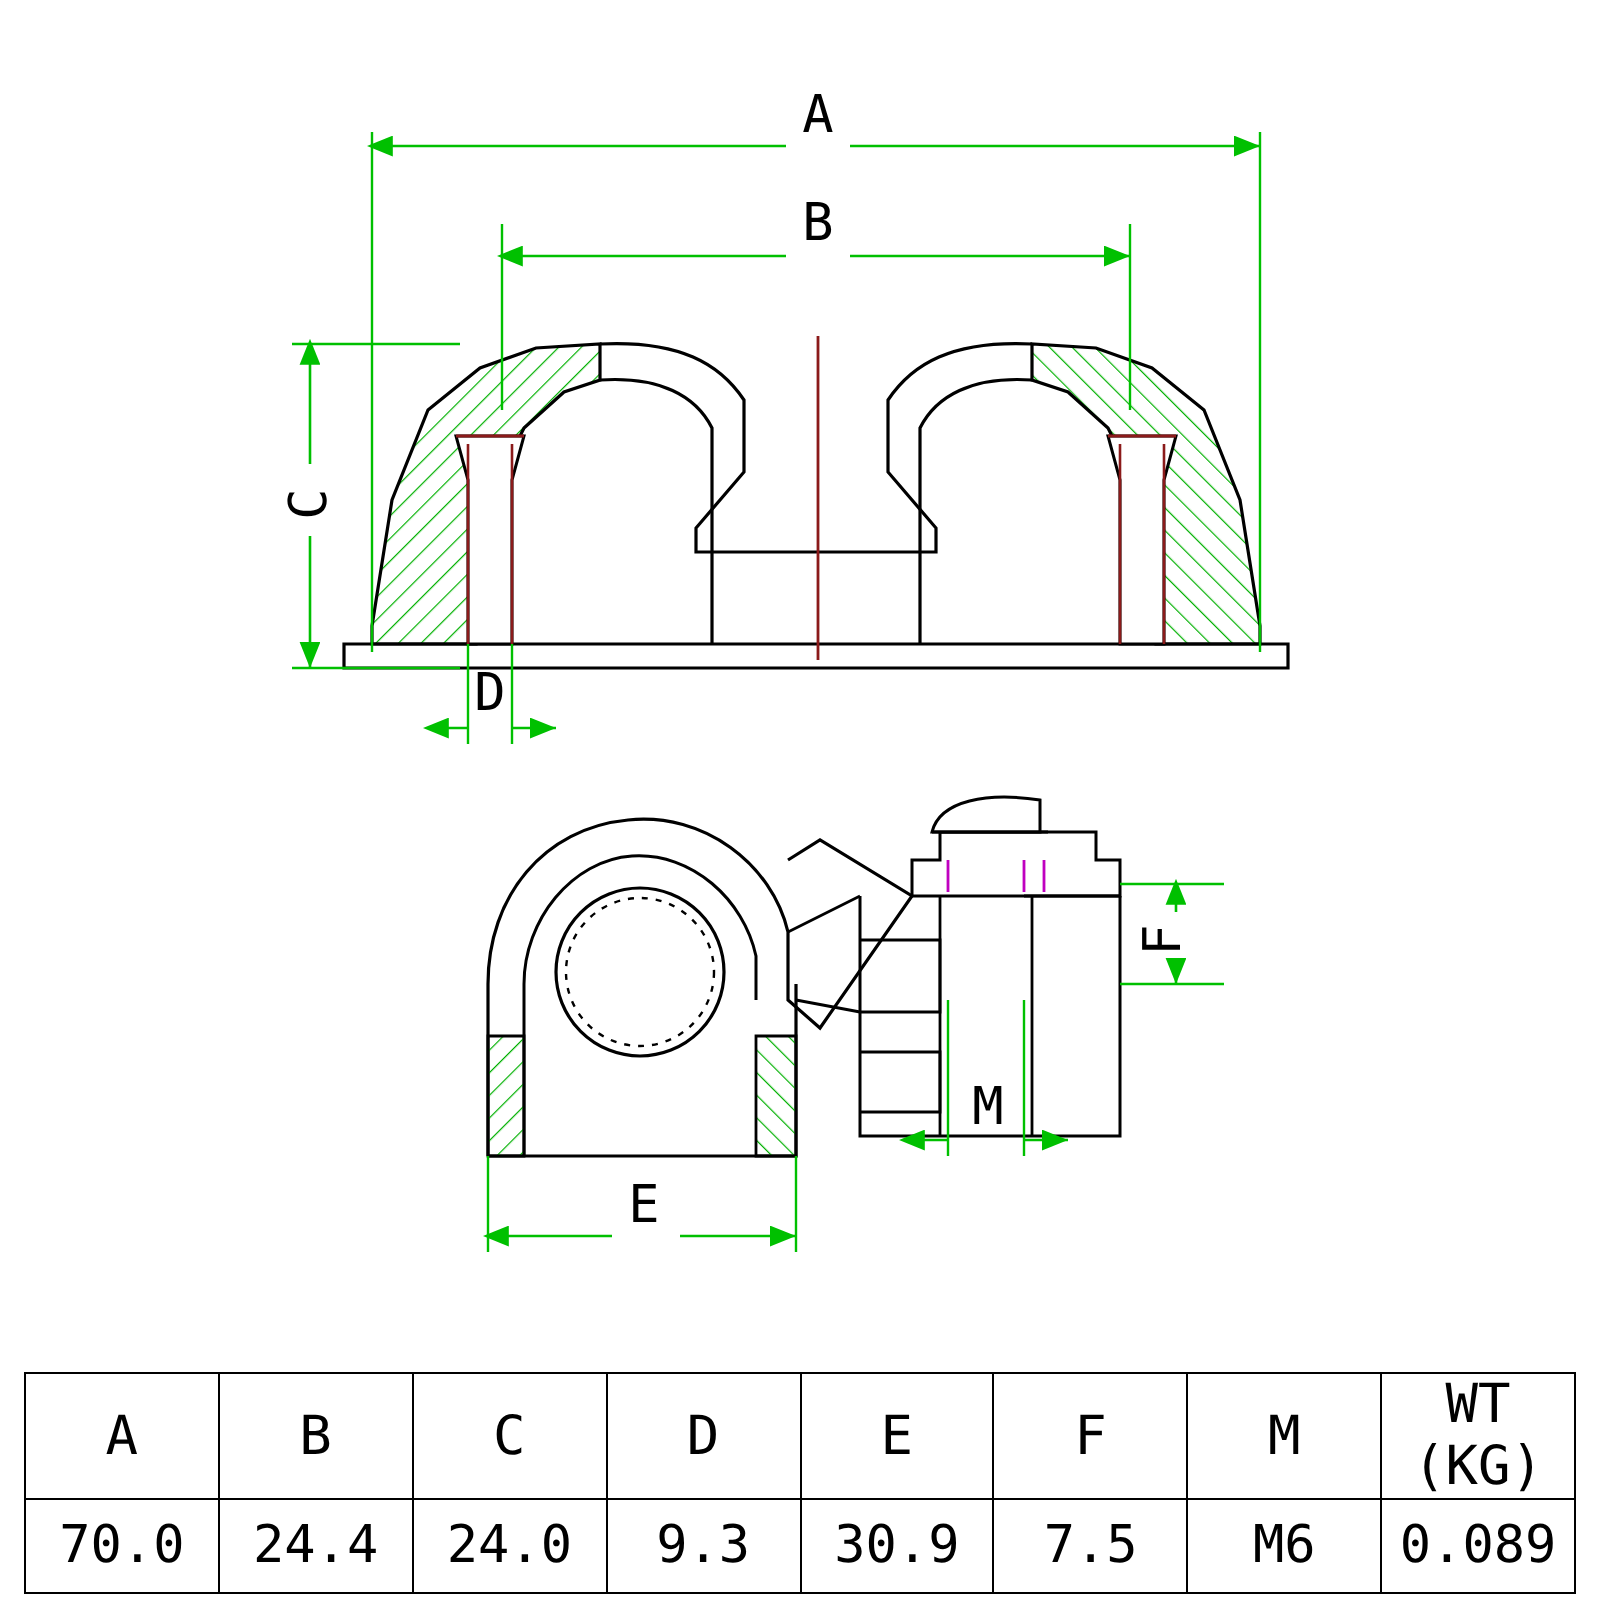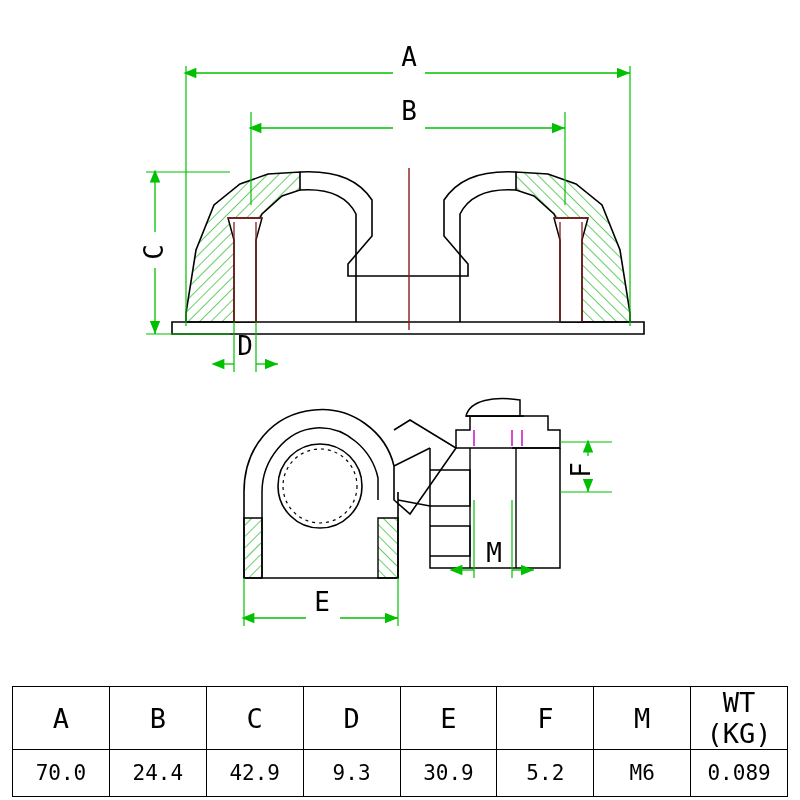--- a/index.html
+++ b/index.html
@@ -44,21 +44,21 @@
     text-align: center;
     font-family: "DejaVu Sans Mono", monospace;
     color: #000000;
     height: 46px;
     padding: 0;
   }
   .spec-table tr.head td {
     font-size: 27px;
   }
   .spec-table tr.vals td {
-    font-size: 21px;
+    font-size: 26px;
   }
 </style>
 </head>
 <body>
 
 <div id="stage">
 
   <svg class="drawing" viewBox="0 0 800 800">
     <defs>
       <pattern id="hatch" width="8" height="8" patternTransform="rotate(45)" patternUnits="userSpaceOnUse">
@@ -191,23 +191,23 @@
       <td>C</td>
       <td>D</td>
       <td>E</td>
       <td>F</td>
       <td>M</td>
       <td>WT (KG)</td>
     </tr>
     <tr class="vals">
       <td>70.0</td>
       <td>24.4</td>
-      <td>42.9</td>
+      <td>24.0</td>
       <td>9.3</td>
       <td>30.9</td>
-      <td>5.2</td>
+      <td>7.5</td>
       <td>M6</td>
       <td>0.089</td>
     </tr>
   </tbody>
     </table>
 
 </div>
 
 </body></html>

